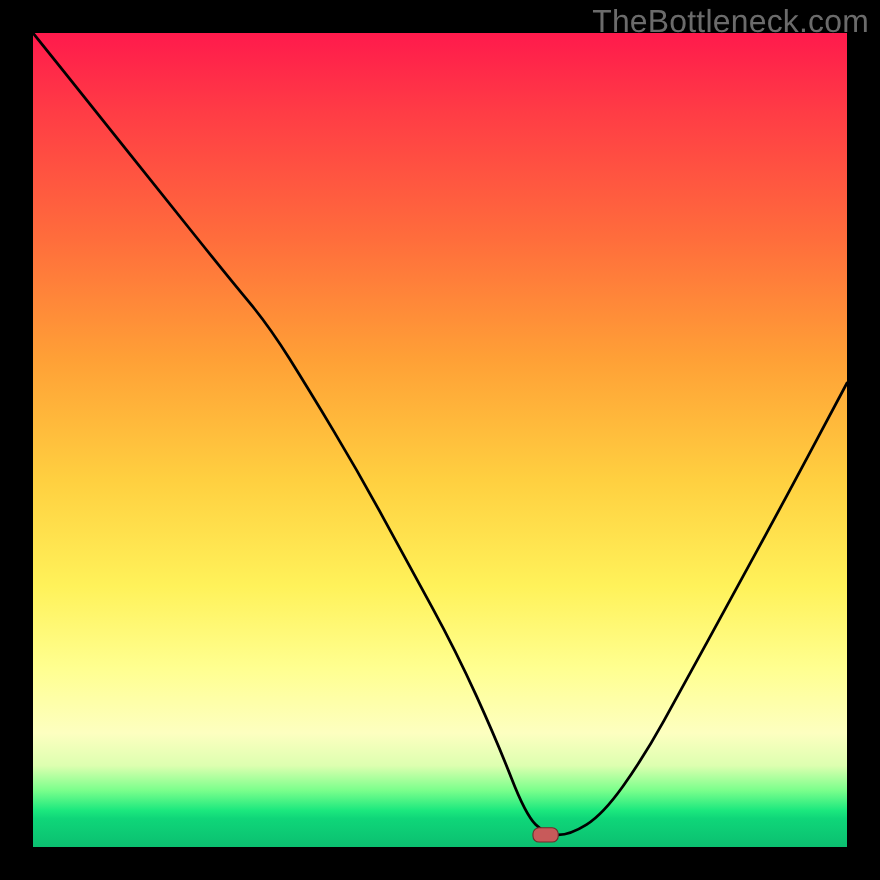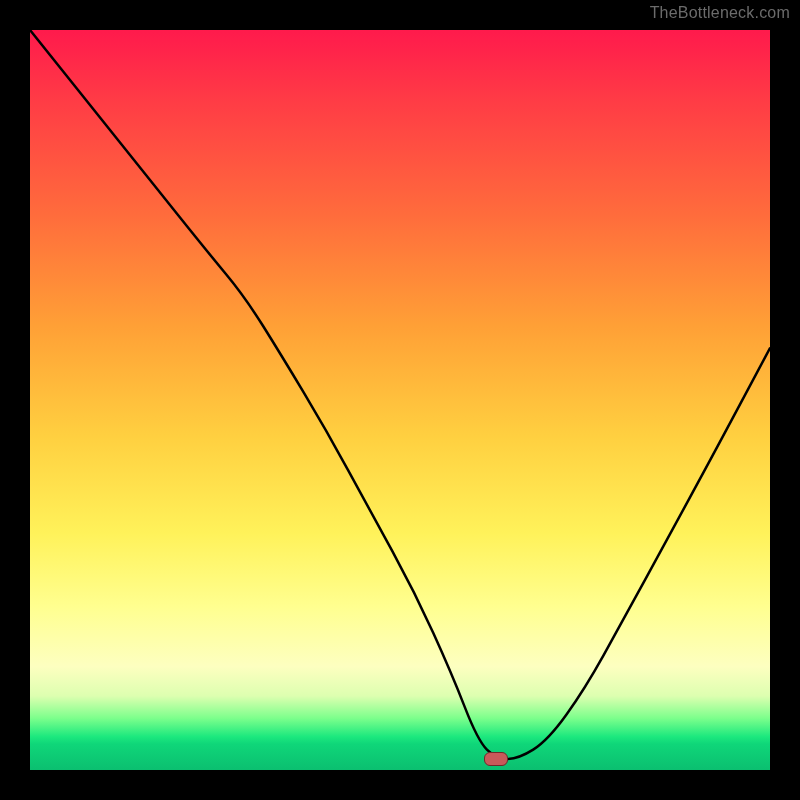--- a/index.html
+++ b/index.html
@@ -56,21 +56,21 @@
     border-radius: 6px;
     background: #c85a5a;
     border: 1px solid #6e2b2b;
     transform: translate(-50%, -50%);
   }
   .watermark {
     position: absolute;
     top: 4px;
     right: 10px;
     color: #6b6b6b;
-    font-size: 16px;
+    font-size: 29px;
     letter-spacing: 0.2px;
     user-select: none;
   }
 </style>
 </head>
 <body>
 
 <div class="frame">
 
   <div class="watermark">TheBottleneck.com</div>

